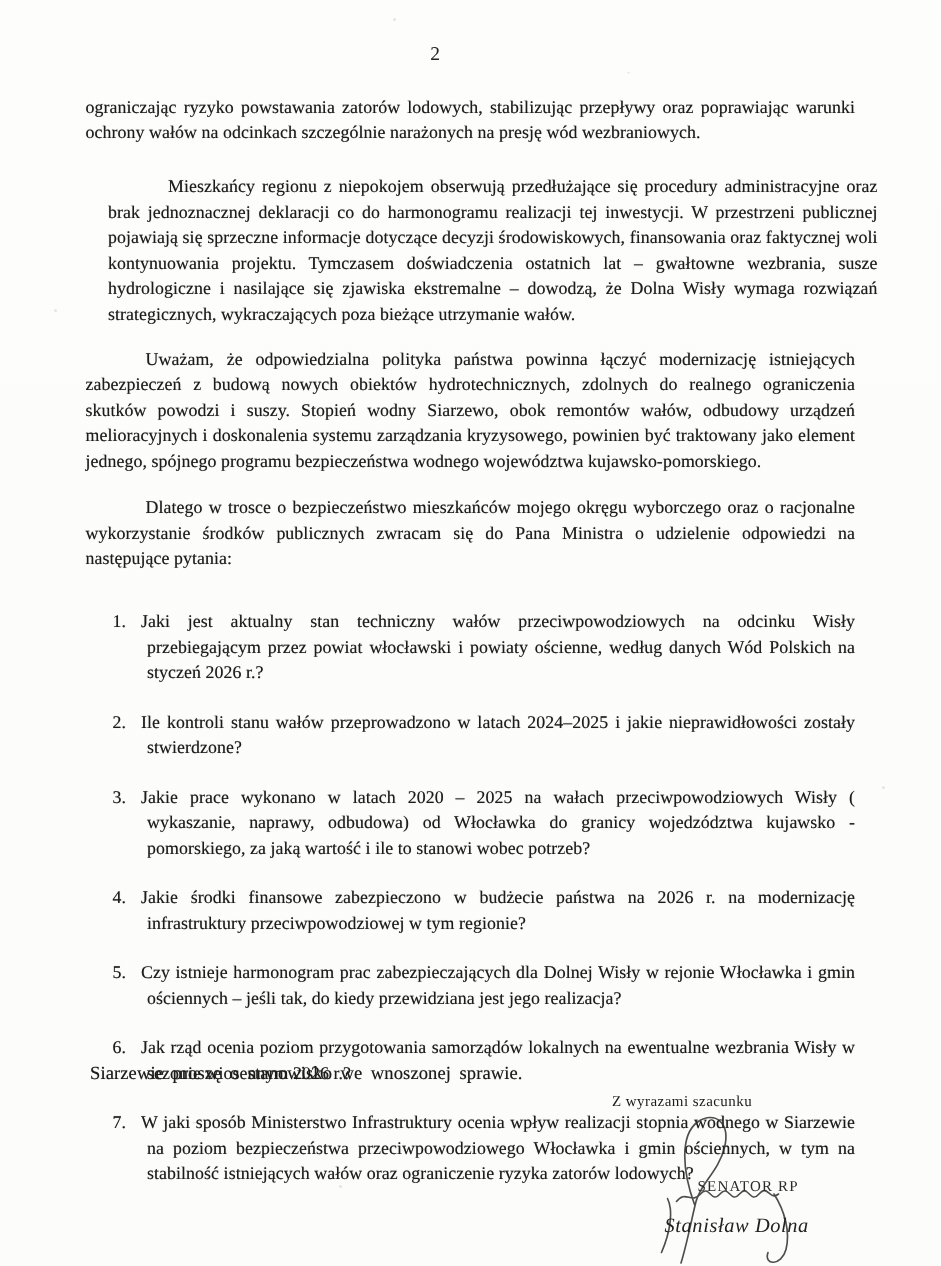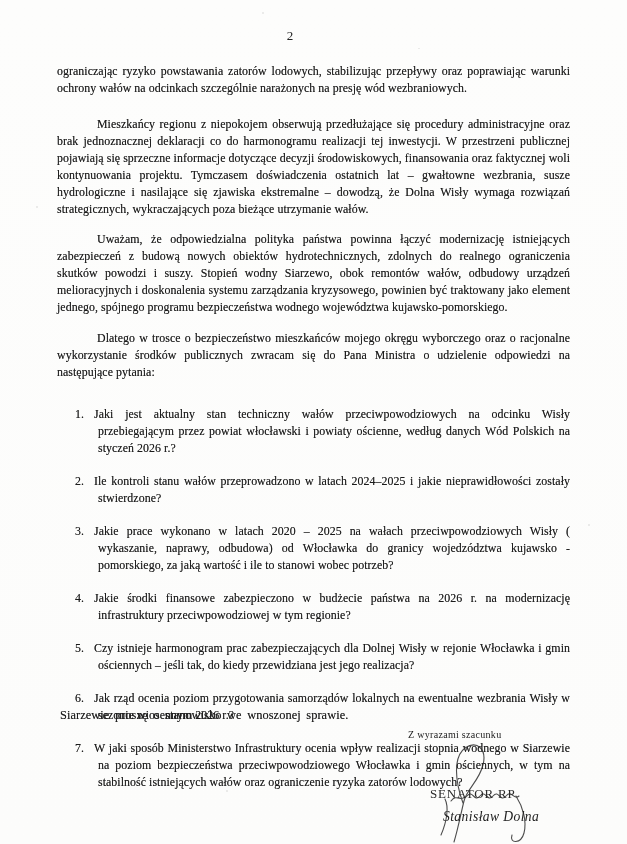--- a/index.html
+++ b/index.html
@@ -28,21 +28,21 @@
     letter-spacing: 0.05px;
     color: #1c1c1c;
     text-shadow: 0 0 0.45px rgba(20,20,20,0.55);
   }
   .para {
     position: absolute; left: 57px; width: 513px;
     margin: 0;
   }
   .para.indented { text-indent: 40px; }
   .p1 { top: 63px; }
-  .p2 { top: 116px; }
+  .p2 { top: 116px; margin-left: 15px; }
   .p3 { top: 231px; }
   .p4 { top: 330px; }
   .questions {
     position: absolute; top: 390px; left: 75px; width: 495px;
     margin: 0; padding: 0;
     list-style: none;
   }
   .questions li {
     padding-left: 23px;
     text-indent: -23px;
@@ -54,22 +54,22 @@
     font-size: 12.4px;
     word-spacing: 2.5px;
     text-align: left;
   }
   .valediction {
     position: absolute; left: 408px; top: 729px;
     font-size: 10px;
     letter-spacing: 0.3px;
   }
   .sig-title {
-    position: absolute; left: 430px; top: 786px;
-    font-size: 13px;
+    position: absolute; left: 465px; top: 786px;
+    font-size: 10px;
     letter-spacing: 0.8px;
     color: #2a2a2a;
   }
   .sig-name {
     position: absolute; left: 443px; top: 809px;
     font-size: 13.6px;
     font-style: italic;
     letter-spacing: 0.4px;
     color: #222;
   }

